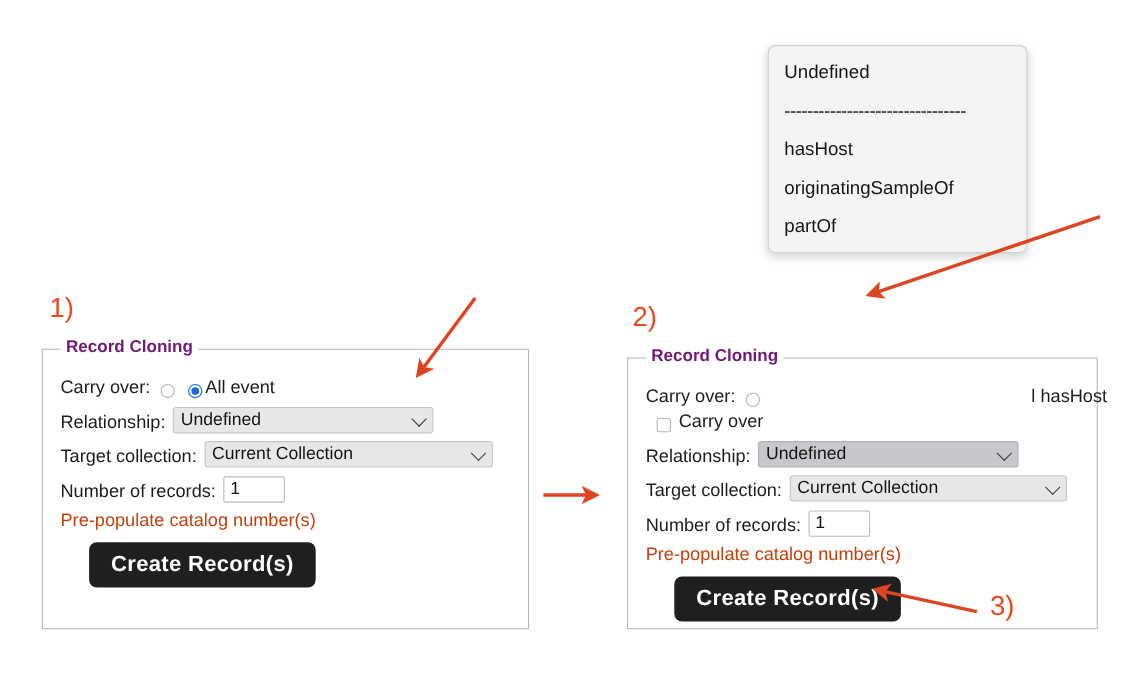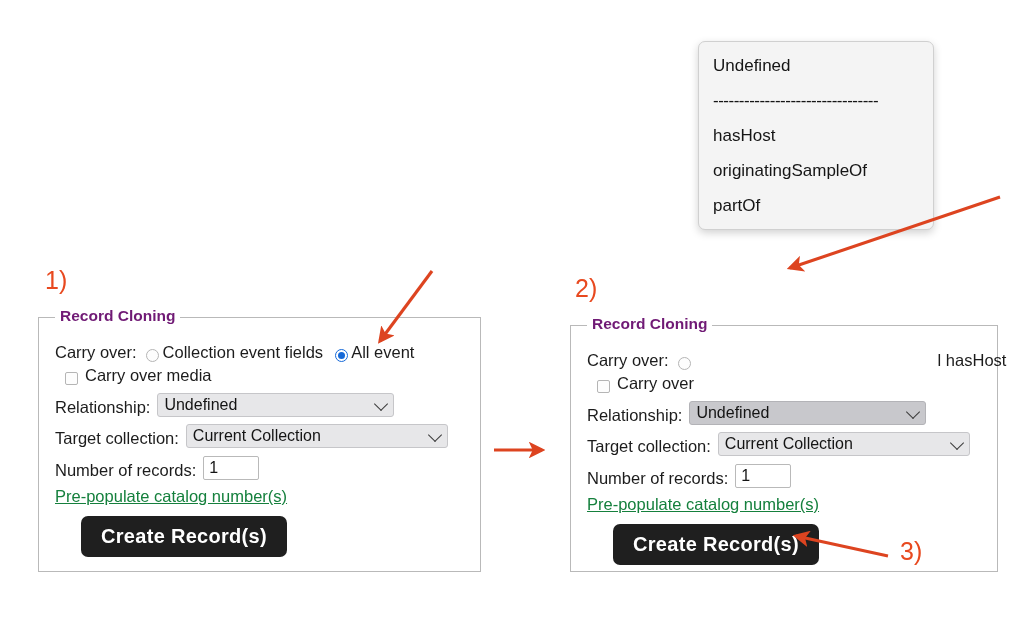--- a/index.html
+++ b/index.html
@@ -150,22 +150,21 @@
     align-items: center;
     padding-left: 5px;
     font-size: 16px;
     color: #141414;
     font-family: "Liberation Sans", sans-serif;
   }
 
   
   .link {
     font-size: 16.5px;
-    color: #15803d;
-    text-decoration: underline;
+    color: #c2410c;
     font-family: "Liberation Sans", sans-serif;
     cursor: pointer;
   }
 
   
   .btn {
     background: #1f1f1f;
     color: #ffffff;
     border: none;
     border-radius: 7px;
@@ -230,29 +229,24 @@
   <div class="step-label" style="left:45px; top:268px;">1)</div>
 
   <div class="panel" style="left:38px; top:317px; width:443px; height:255px;">
     <div class="panel-legend">Record Cloning</div>
 
     <div class="panel-body">
 
       <div class="row" style="height:22px;">
         <span class="lbl">Carry over:</span>
         <span class="radio" style="margin-left:9px;"></span>
-        <span class="lbl" style="margin-left:4px;">Collection event fields</span>
         <span class="radio checked" style="margin-left:12px;"></span>
         <span class="lbl" style="margin-left:3px;">All event</span>
       </div>
 
-      <div class="row" style="height:22px; margin-top:1px;">
-        <span class="checkbox" style="margin-left:10px;"></span>
-        <span class="lbl" style="margin-left:7px;">Carry over media</span>
-      </div>
 
       <div class="row" style="height:28px; margin-top:4px;">
         <span class="lbl">Relationship:</span>
         <span class="select" style="margin-left:7px; width:237px;">
           <span>Undefined</span>
           <span class="caret"></span>
         </span>
       </div>
 
       <div class="row" style="height:28px; margin-top:3px;">

